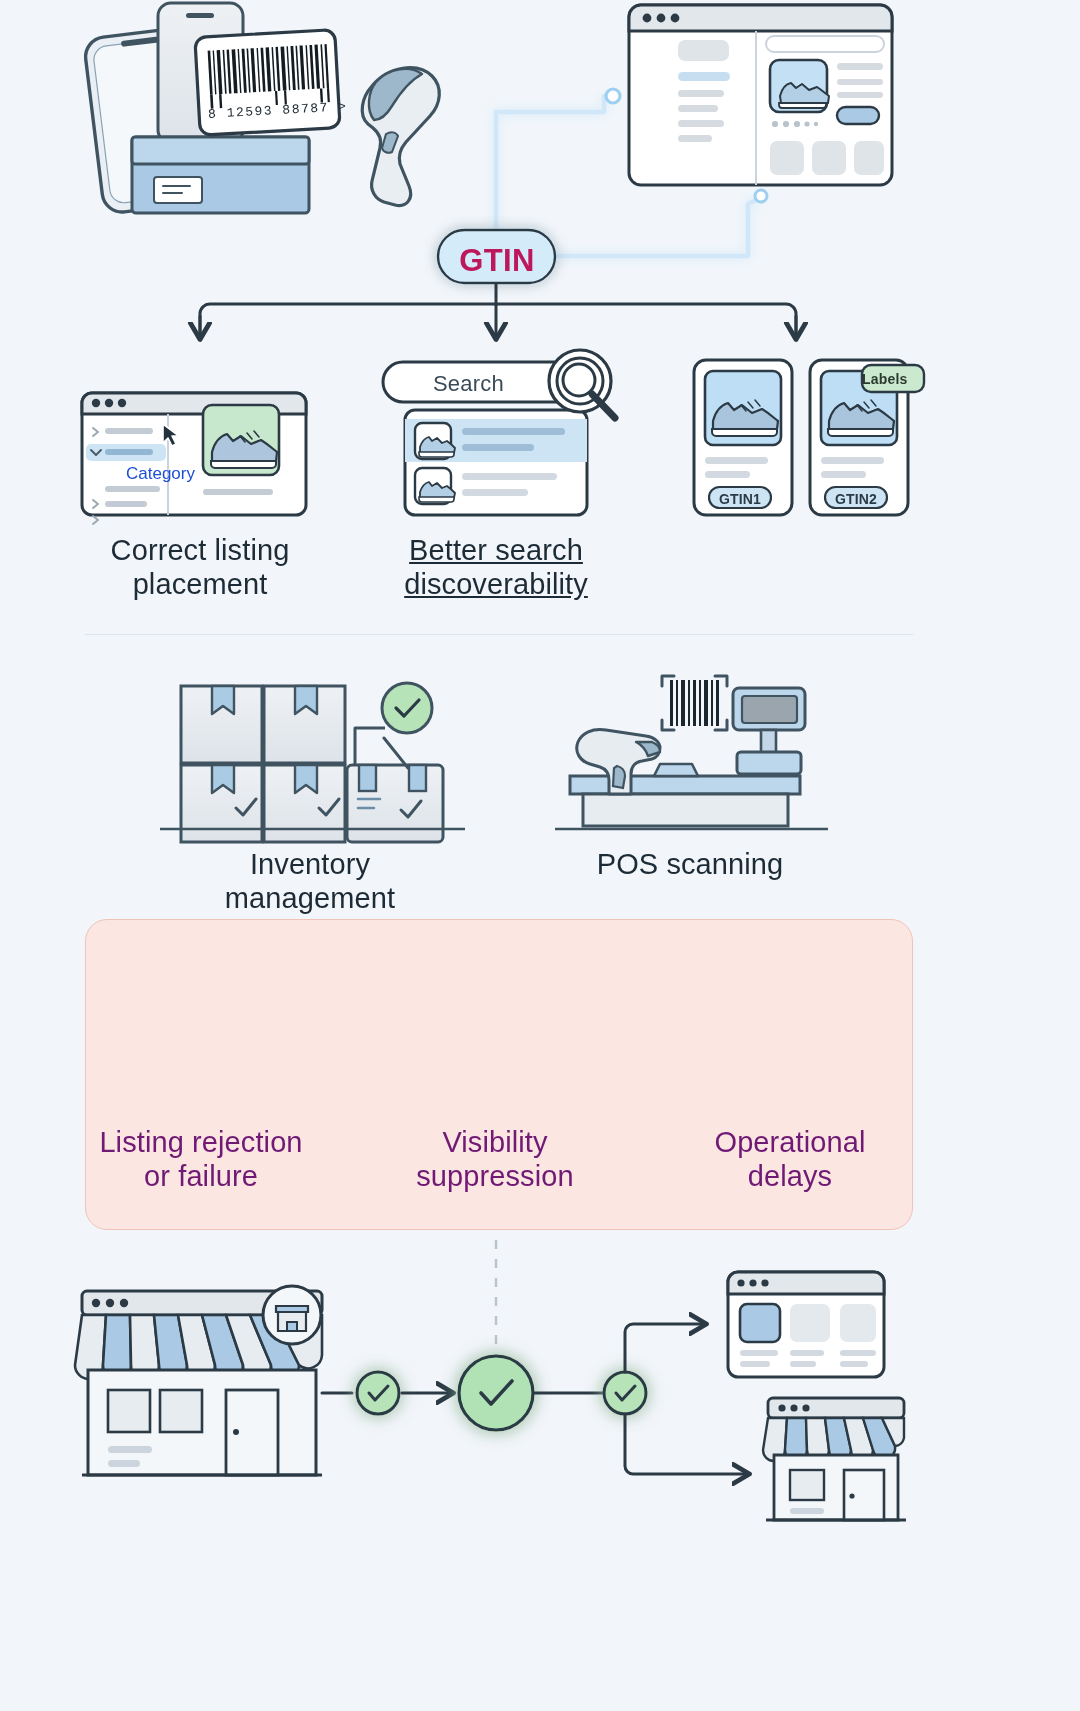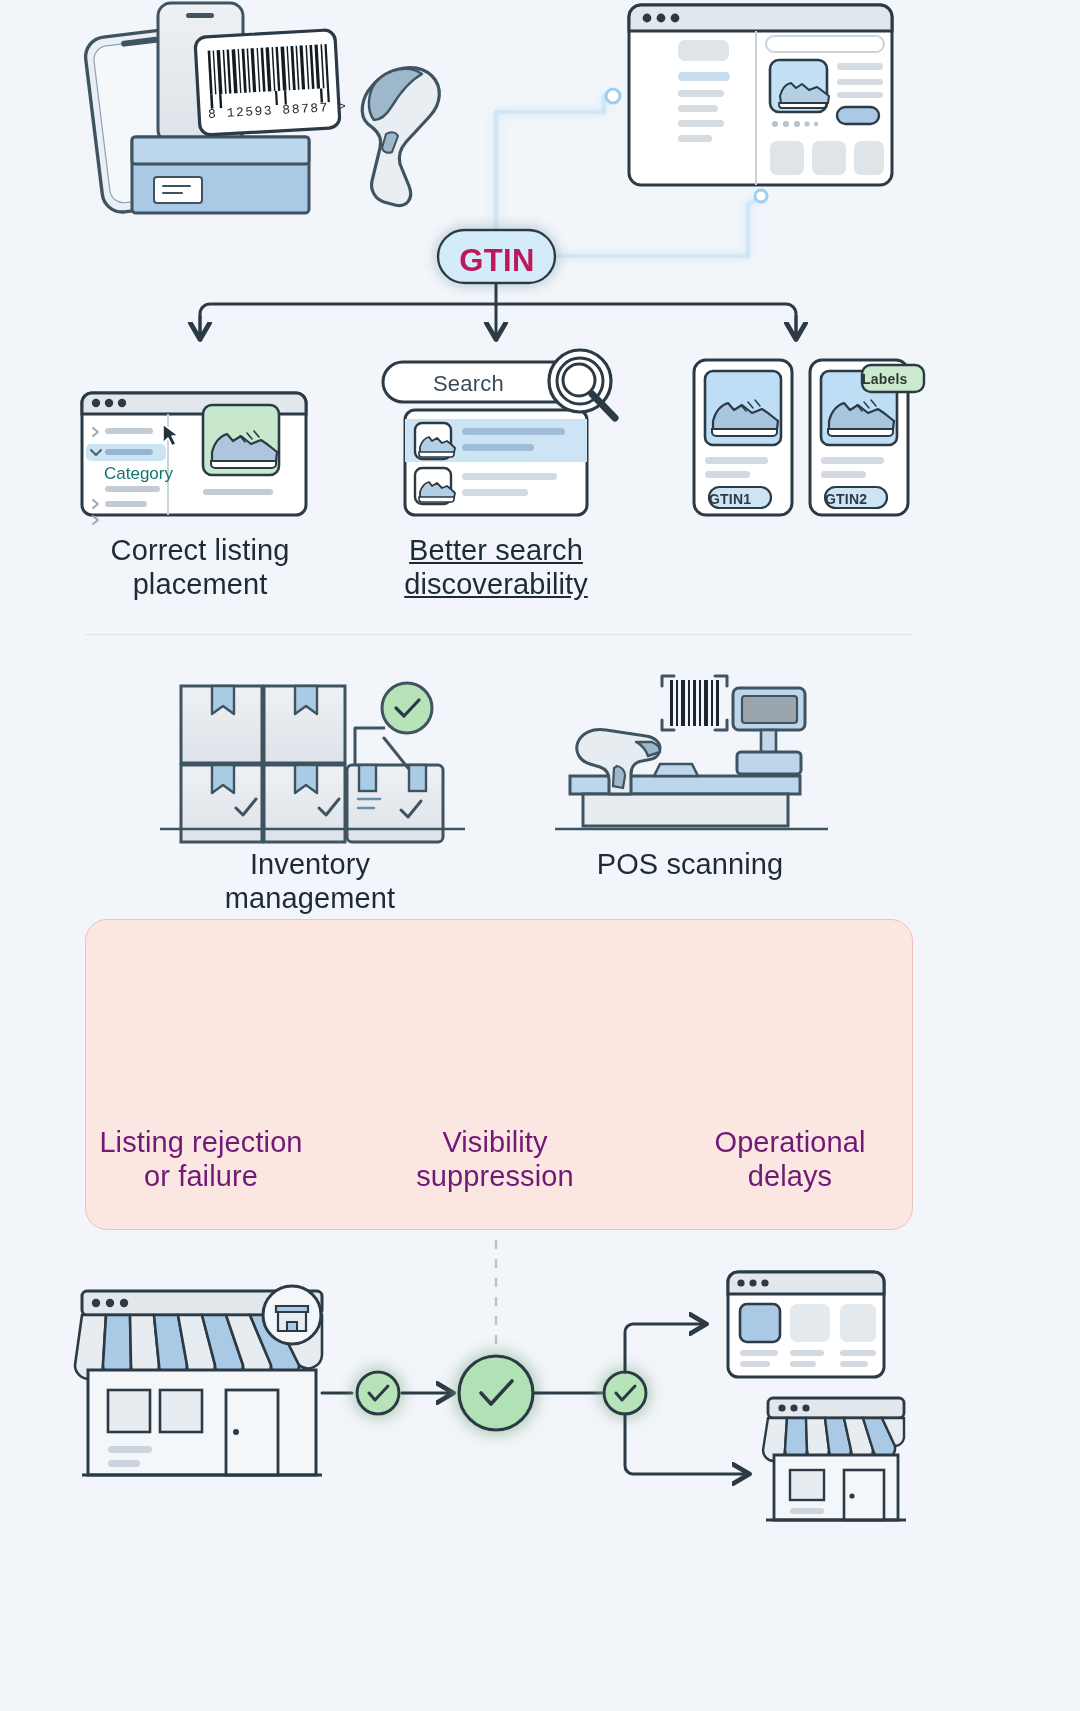--- a/index.html
+++ b/index.html
@@ -17,27 +17,27 @@
     position:absolute; text-align:center; color:#1d2b36;
     font-size:29px; line-height:1.16; font-weight:400; letter-spacing:.1px;
   }
   .caption.red{ color:#701a75; }
   .gtin-pill-text{
     position:absolute; text-align:center; width:120px;
     font-size:31px; font-weight:700; color:#be185d; letter-spacing:.4px;
   }
   .tiny-label{
     position:absolute; font-size:14px; font-weight:700; color:#2a3a46;
-    letter-spacing:.2px;
+    text-align:center; letter-spacing:.2px;
   }
   .search-text{
     position:absolute; font-size:22px; color:#3a4b58; letter-spacing:.2px;
   }
   .category-text{
-    position:absolute; font-size:17px; color:#0f766e; font-weight:400;
+    position:absolute; font-size:17px; color:#1d4ed8; font-weight:400;margin-left:22px;
   }
   .barcode-digits{
     position:absolute; font-family:"Liberation Mono", monospace;
     font-size:13px; color:#1f2a33; letter-spacing:1.5px; white-space:nowrap;
   }
   .labels-badge-text{
     position:absolute; font-size:14px; font-weight:700; color:#2c3a30;
     letter-spacing:.2px;
   }
 

